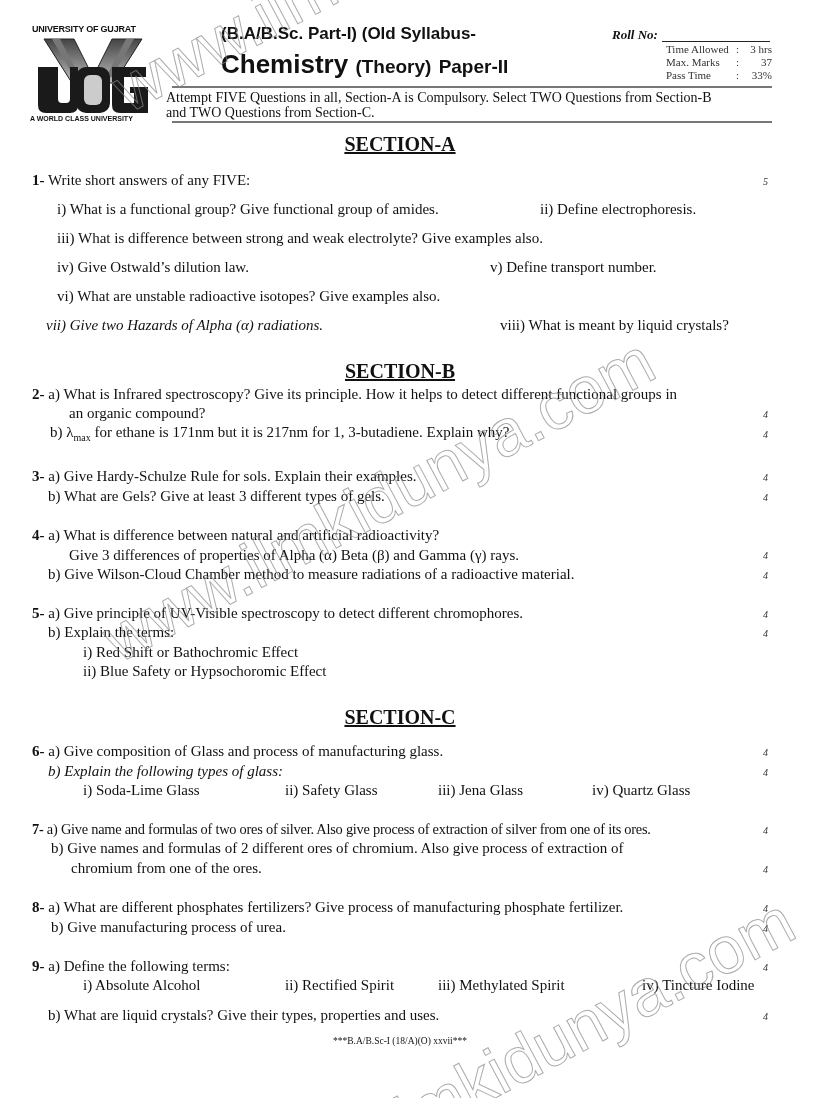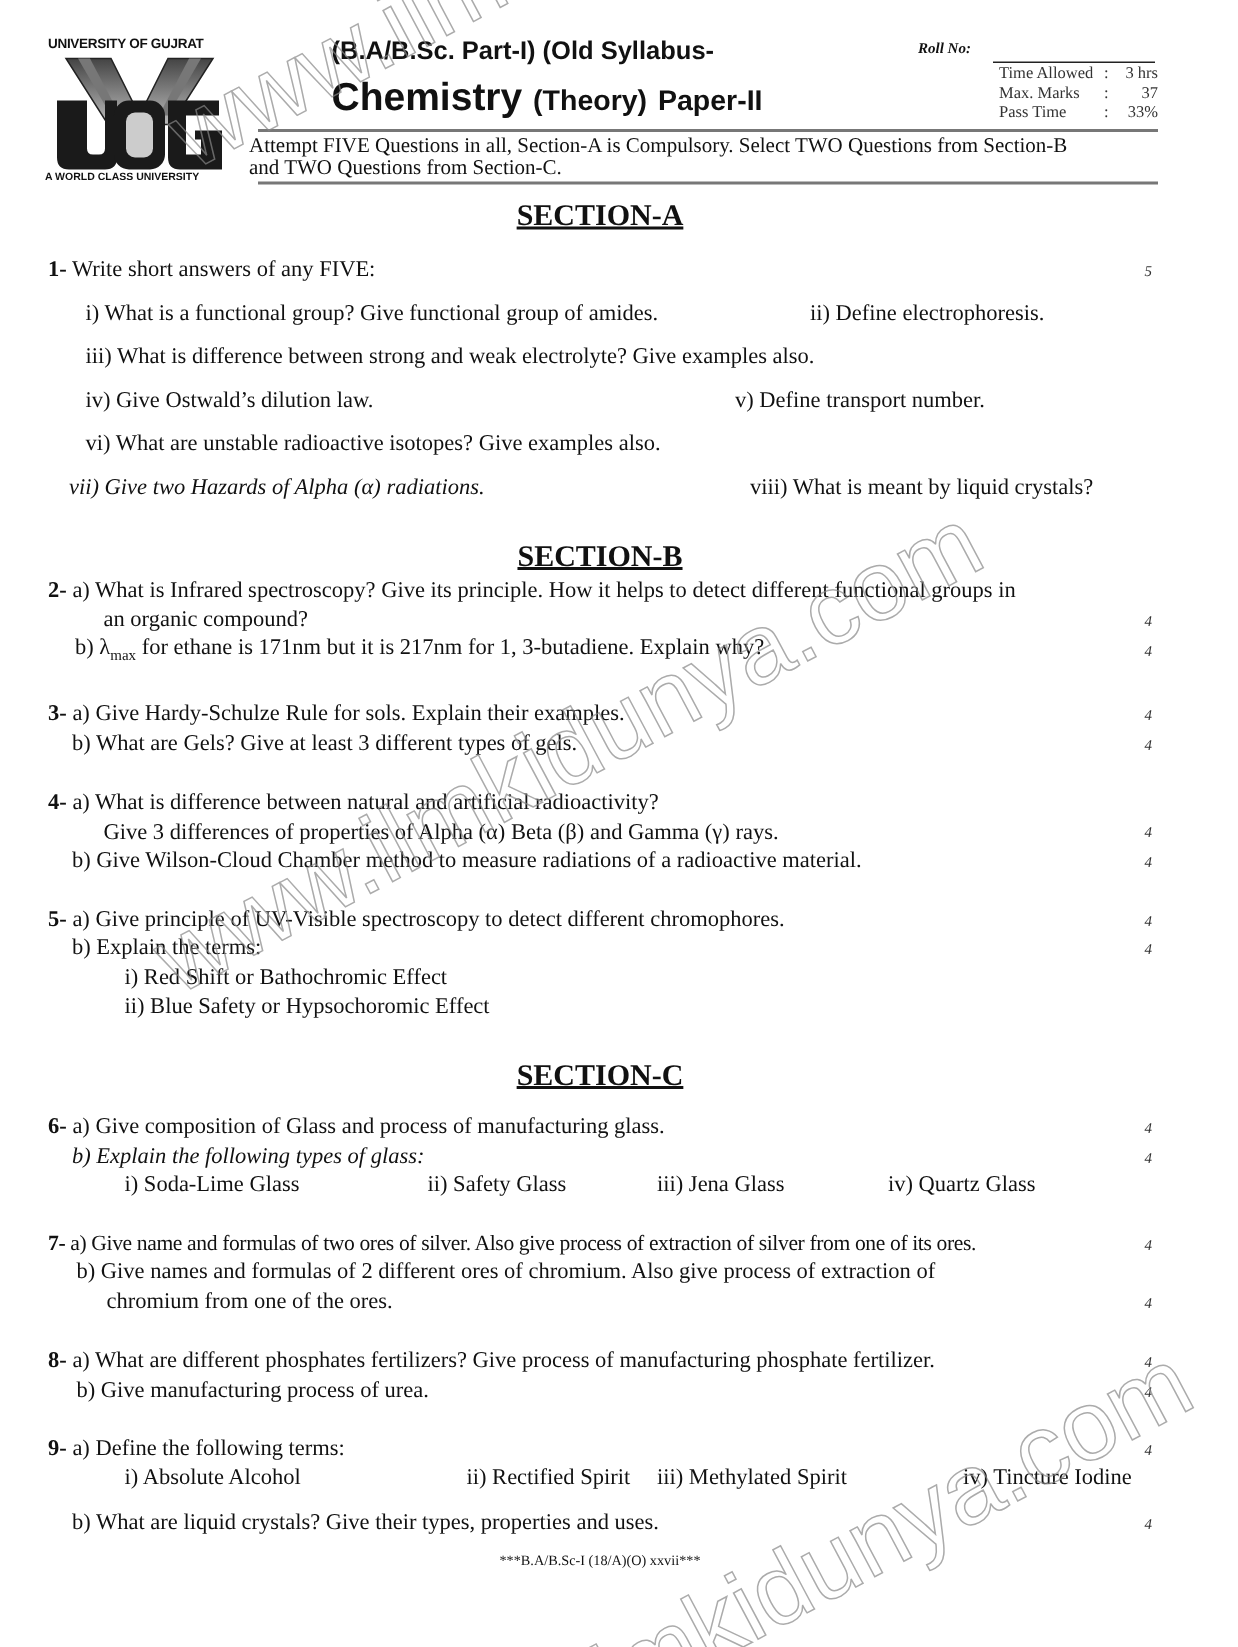--- a/index.html
+++ b/index.html
@@ -5,21 +5,21 @@
   html, body { margin:0; padding:0; background:#ffffff; }
   body { width:825px; height:1098px; position:relative; overflow:hidden; color:#111; font-family:"Liberation Serif", serif; }
   .abs { position:absolute; }
   .logo { left:30px; top:24px; width:125px; height:100px; }
   .logo-top { position:absolute; left:2px; top:0; font-family:"Liberation Sans", sans-serif; font-weight:bold; font-size:9px; letter-spacing:-0.2px; white-space:nowrap; }
   .logo-bottom { position:absolute; left:0; top:91px; font-family:"Liberation Sans", sans-serif; font-weight:bold; font-size:7px; white-space:nowrap; }
   .logo-mark { position:absolute; left:4px; top:13px; width:118px; height:77px; }
   .hdr-sub { left:221px; top:24px; font-family:"Liberation Sans", sans-serif; font-weight:bold; font-size:17px; white-space:nowrap; }
   .hdr-title { left:221px; top:49px; font-family:"Liberation Sans", sans-serif; font-weight:bold; font-size:26px; white-space:nowrap; }
   .hdr-title .small { font-size:19px; }
-  .roll { left:612px; top:27px; font-size:10px; font-weight:bold; font-style:italic; white-space:nowrap; }
+  .roll { left:612px; top:27px; font-size:13px; font-weight:bold; font-style:italic; white-space:nowrap; }
   .roll-line { left:662px; top:41px; width:108px; border-top:1.5px solid #222; }
   .meta { left:666px; top:43px; width:106px; font-size:11px; line-height:13px; color:#333; }
   .meta-row { display:flex; }
   .meta-row .k { width:70px; }
   .meta-row .c { width:10px; }
   .meta-row .v { flex:1; text-align:right; }
   .rule { left:172px; width:600px; border-top:2px solid #777; }
   .instr { left:166px; top:90px; width:610px; font-size:14px; line-height:15px; }
   .sec-head { left:0; width:800px; text-align:center; font-weight:bold; font-size:20px; text-decoration:underline; }
   .line { left:0; font-size:15px; white-space:nowrap; }
@@ -140,21 +140,21 @@
 <div class="abs mark" style="top:864px;">4</div>
 
 <div class="abs line" style="left:32px; top:899px;"><span class="qn">8-</span> <span>a) What are different phosphates fertilizers? Give process of manufacturing phosphate fertilizer.</span></div>
 <div class="abs mark" style="top:903px;">4</div>
 <div class="abs line" style="left:51px; top:919px;">b) Give manufacturing process of urea.</div>
 <div class="abs mark" style="top:923px;">4</div>
 
 <div class="abs line" style="left:32px; top:958px;"><span class="qn">9-</span> <span>a) Define the following terms:</span></div>
 <div class="abs mark" style="top:962px;">4</div>
 <div class="abs line" style="left:83px; top:977px;">i) Absolute Alcohol</div>
-<div class="abs line" style="left:285px; top:977px;margin-left:26px;">ii) Rectified Spirit</div>
+<div class="abs line" style="left:285px; top:977px;">ii) Rectified Spirit</div>
 <div class="abs line" style="left:438px; top:977px;">iii) Methylated Spirit</div>
 <div class="abs line" style="left:642px; top:977px;">iv) Tincture Iodine</div>
 <div class="abs line" style="left:48px; top:1007px;">b) What are liquid crystals? Give their types, properties and uses.</div>
 <div class="abs mark" style="top:1011px;">4</div>
 
 <div class="abs footer">***B.A/B.Sc-I (18/A)(O) xxvii***</div>
 
 <div class="wm" style="left:100px; top:60px; transform:rotate(-28deg); transform-origin:left top;">www.ilmkidunya.com</div>
 <div class="wm" style="left:90px; top:610px; transform:rotate(-28deg); transform-origin:left top;">www.ilmkidunya.com</div>
 <div class="wm" style="left:230px; top:1170px; transform:rotate(-28deg); transform-origin:left top;">www.ilmkidunya.com</div>

